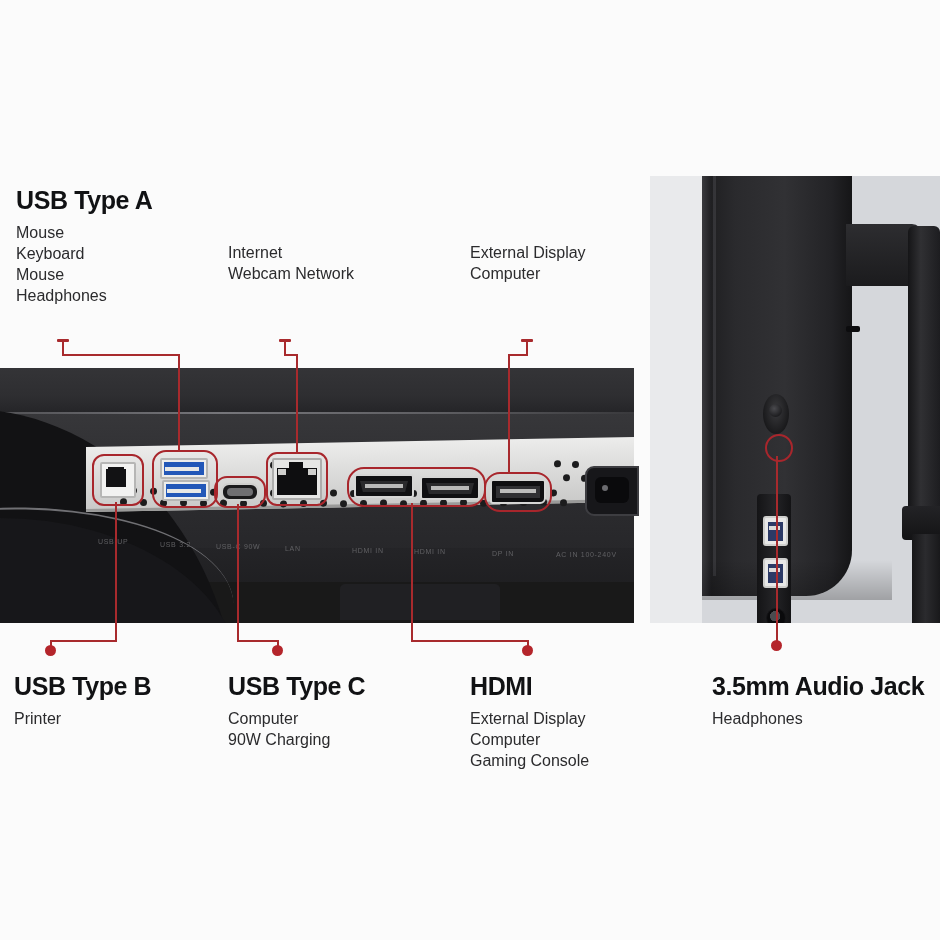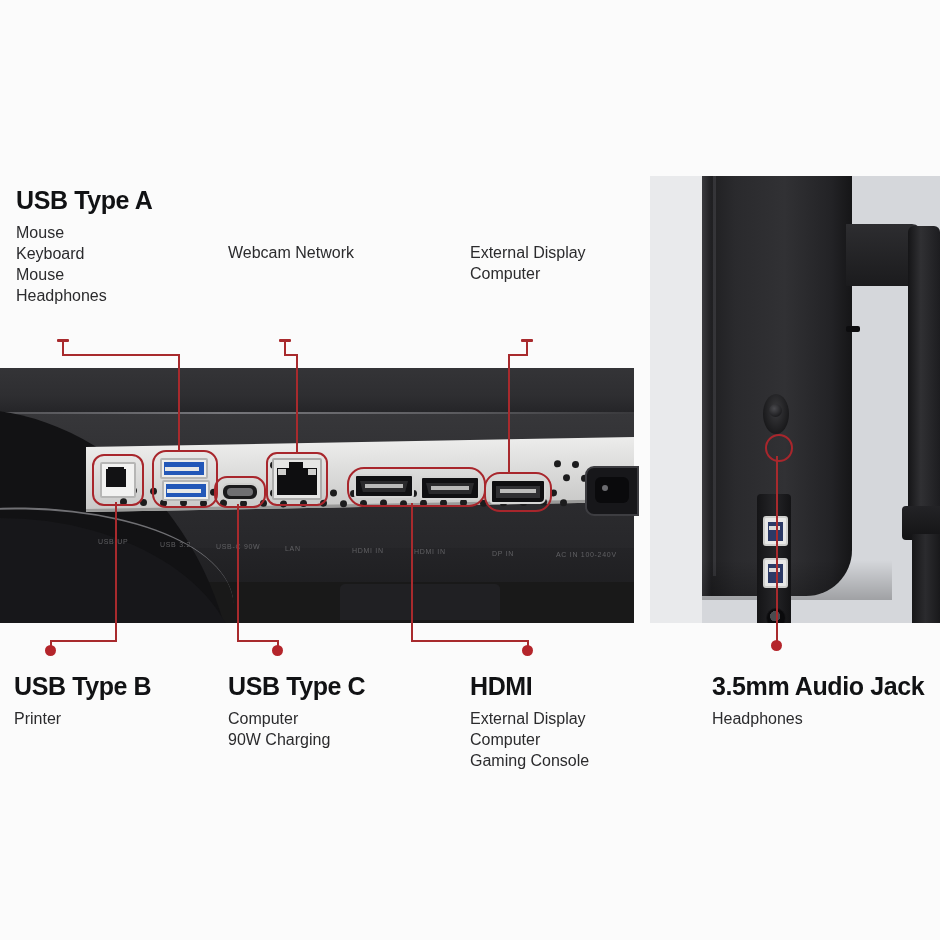--- a/index.html
+++ b/index.html
@@ -156,20 +156,21 @@
     <ul class="label-list">
       <li>Mouse</li>
       <li>Keyboard</li>
       <li>Mouse</li>
       <li>Headphones</li>
     </ul>
   </div>
 
   <div class="label-block" style="left:228px;top:242px;">
     <ul class="label-list">
+      <li>Internet</li>
       <li>Webcam Network</li>
     </ul>
   </div>
 
   <div class="label-block" style="left:470px;top:242px;">
     <ul class="label-list">
       <li>External Display</li>
       <li>Computer</li>
     </ul>
   </div>

